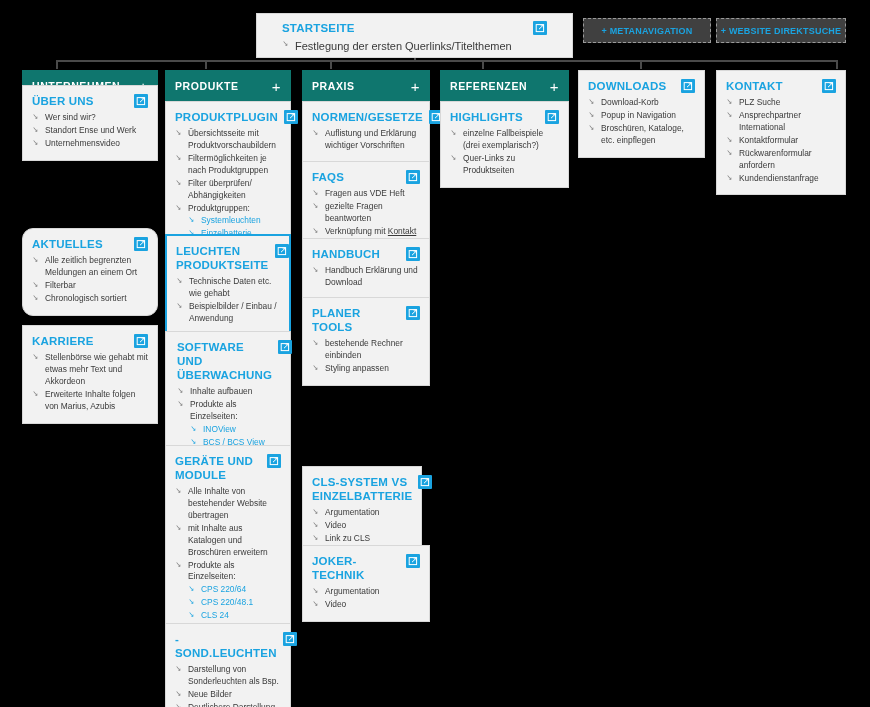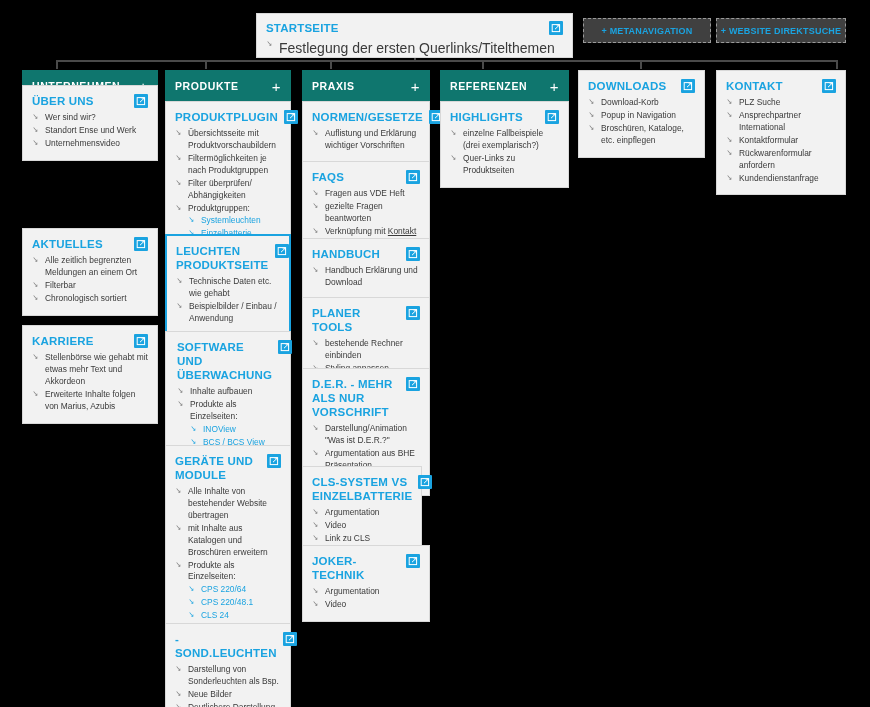--- a/index.html
+++ b/index.html
@@ -76,24 +76,24 @@
   ul.items li.sub::before { left: 13px; color: #1aa3e0; }
   .lnk { text-decoration: underline; color:#3a3a3a; }
 
   
   #root-box {
     position: absolute;
     left: 256px; top: 13px;
     width: 317px; height: 45px;
     background: #f2f2f2;
     border: 1px solid #d8d8d8;
-    padding: 7px 9px;
+    padding: 7px 25px;
   }
   #root-box .card-title { font-size: 11.5px; }
-  #root-box ul.items li { font-size: 14px; }
+  #root-box ul.items li { font-size: 11px; }
 
   
   .pill {
     position: absolute;
     background: #404040;
     border: 1px dashed #9a9a9a;
     color: #1aa3e0;
     font-size: 9px;
     font-weight: bold;
     letter-spacing: .2px;
@@ -190,21 +190,21 @@
             <path d="M7.6 4.1 L10.4 4.1 L10.4 6.8" fill="none" stroke="#fff" stroke-width="1"></path>
           </svg>
         </span>
       </div>
       <ul class="items">
         <li>Wer sind wir?</li>
         <li>Standort Ense und Werk</li>
         <li>Unternehmensvideo</li>
       </ul>
     </div>
-    <div class="card" style="left: 22px; top: 228px; width: 136px;">
+    <div class="card" style="left: 22px; top: 228px; width: 136px; border-radius: 11px;">
       <div class="card-head">
         <div class="card-title">AKTUELLES</div>
         <span class="ext-icon">
           <svg viewBox="0 0 14 14">
             <rect x="3.2" y="3.6" width="7.4" height="7" fill="none" stroke="#fff" stroke-width="1"></rect>
             <path d="M6 8.2 L10.2 4.2" stroke="#fff" stroke-width="1"></path>
             <path d="M7.6 4.1 L10.4 4.1 L10.4 6.8" fill="none" stroke="#fff" stroke-width="1"></path>
           </svg>
         </span>
       </div>
@@ -384,37 +384,20 @@
             <path d="M6 8.2 L10.2 4.2" stroke="#fff" stroke-width="1"></path>
             <path d="M7.6 4.1 L10.4 4.1 L10.4 6.8" fill="none" stroke="#fff" stroke-width="1"></path>
           </svg>
         </span>
       </div>
       <ul class="items">
         <li>bestehende Rechner einbinden</li>
         <li>Styling anpassen</li>
       </ul>
     </div>
-    <div class="card" style="left: 302px; top: 368px; width: 128px;">
-      <div class="card-head">
-        <div class="card-title">D.E.R. - MEHR ALS NUR VORSCHRIFT</div>
-        <span class="ext-icon">
-          <svg viewBox="0 0 14 14">
-            <rect x="3.2" y="3.6" width="7.4" height="7" fill="none" stroke="#fff" stroke-width="1"></rect>
-            <path d="M6 8.2 L10.2 4.2" stroke="#fff" stroke-width="1"></path>
-            <path d="M7.6 4.1 L10.4 4.1 L10.4 6.8" fill="none" stroke="#fff" stroke-width="1"></path>
-          </svg>
-        </span>
-      </div>
-      <ul class="items">
-        <li>Darstellung/Animation "Was ist D.E.R.?"</li>
-        <li>Argumentation aus BHE Präsentation</li>
-        <li>Video</li>
-      </ul>
-    </div>
     <div class="card" style="left: 302px; top: 466px; width: 120px;">
       <div class="card-head">
         <div class="card-title">CLS-SYSTEM VS EINZELBATTERIE</div>
         <span class="ext-icon">
           <svg viewBox="0 0 14 14">
             <rect x="3.2" y="3.6" width="7.4" height="7" fill="none" stroke="#fff" stroke-width="1"></rect>
             <path d="M6 8.2 L10.2 4.2" stroke="#fff" stroke-width="1"></path>
             <path d="M7.6 4.1 L10.4 4.1 L10.4 6.8" fill="none" stroke="#fff" stroke-width="1"></path>
           </svg>
         </span>

